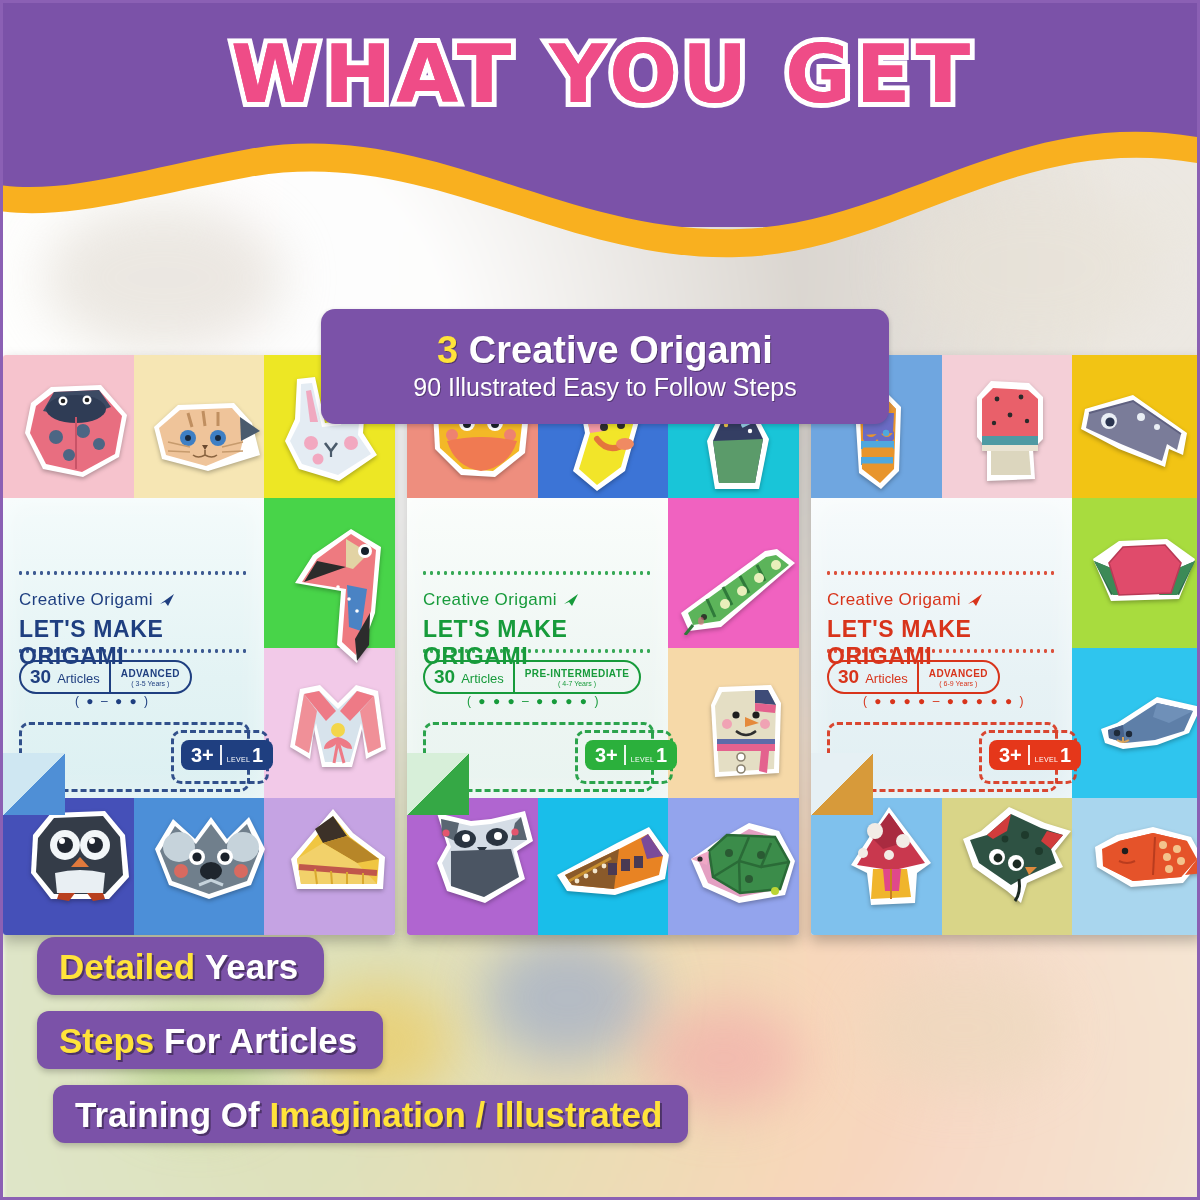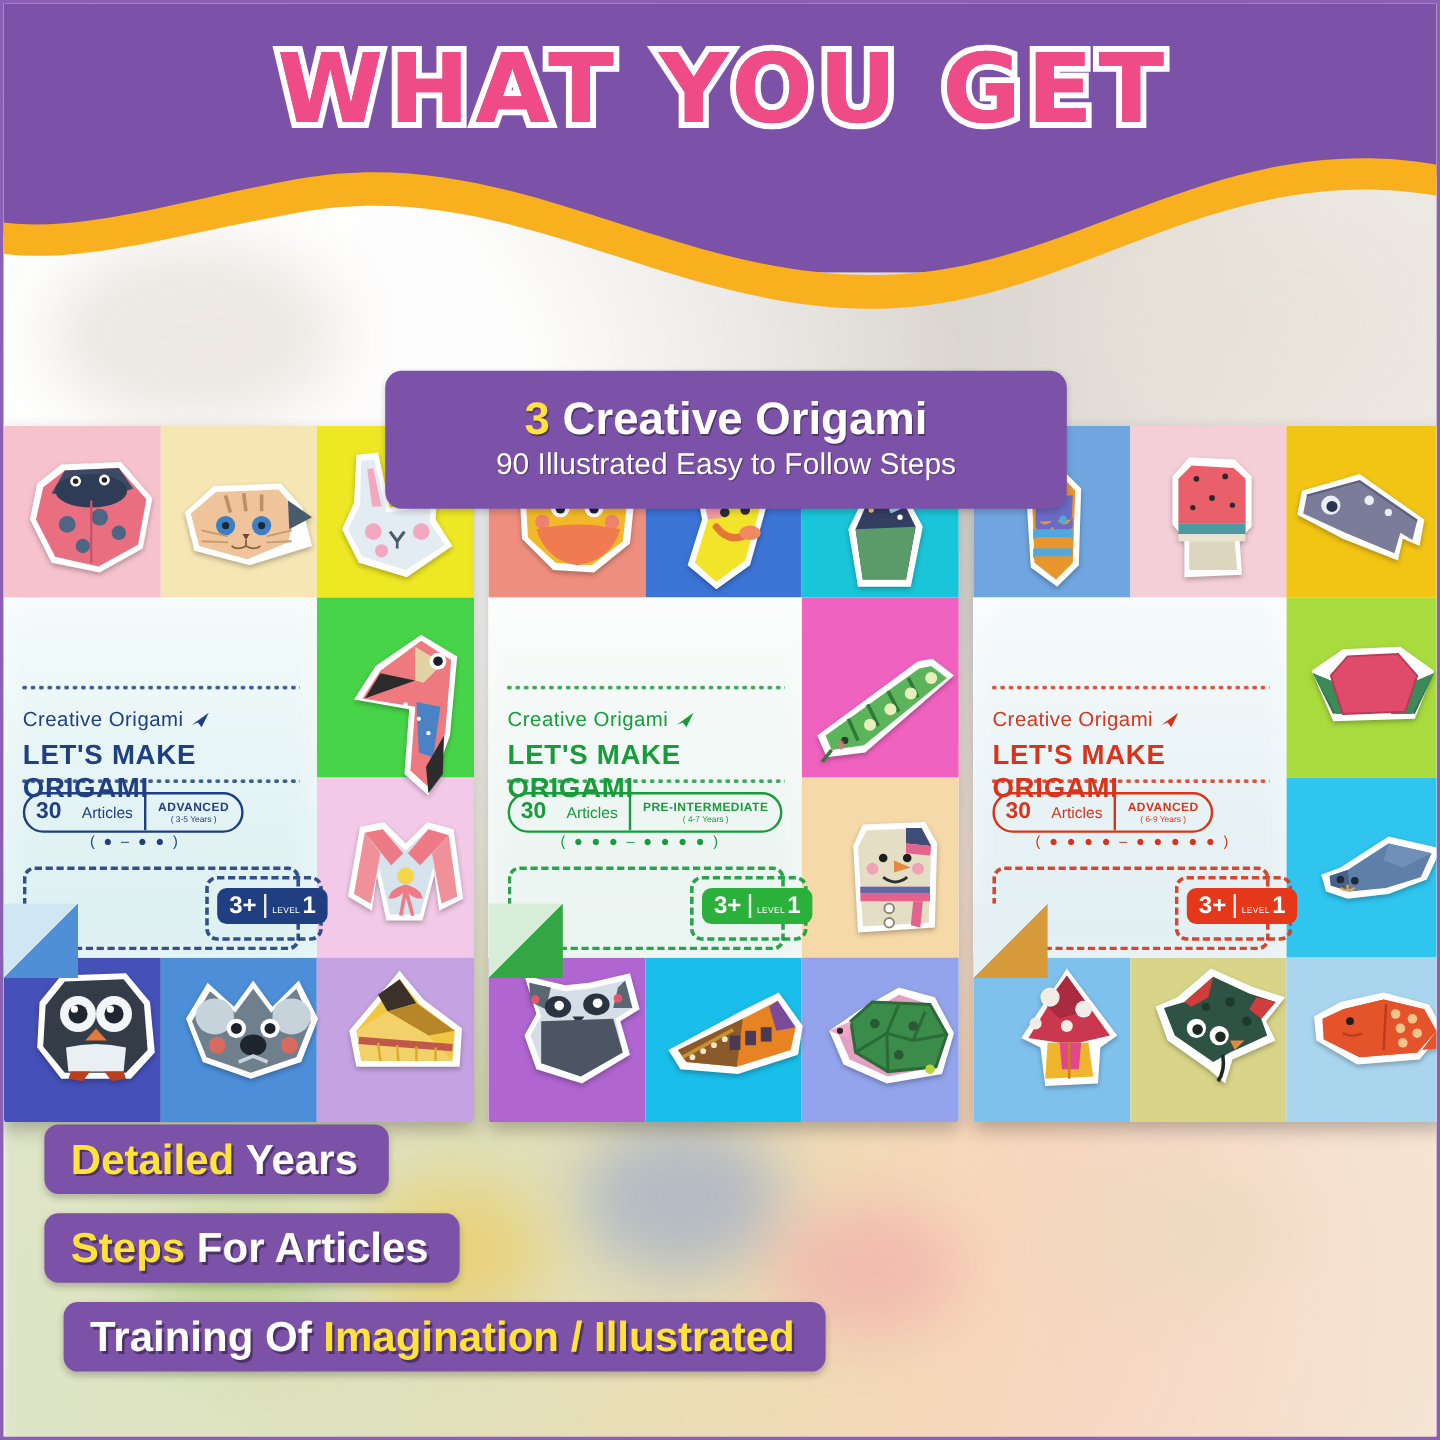--- a/index.html
+++ b/index.html
@@ -72,21 +72,21 @@
   .cover.tint-g{background:linear-gradient(180deg,#fafdfb 0%,#eef6f3 60%,#e9f4f0 100%);}
   .cover.tint-r{background:linear-gradient(180deg,#f7fbfc 0%,#e7f2f5 60%,#e1eff3 100%);}
   .dotline{position:absolute;left:14px;width:calc(100% - 28px);height:6px;
     background-image:radial-gradient(currentColor 40%, transparent 42%);
     background-size:7px 6px;opacity:.85;}
   .brand{position:absolute;left:16px;font-size:17px;letter-spacing:.4px;font-weight:500;}
   .maketitle{position:absolute;left:16px;font-size:23px;font-weight:bold;letter-spacing:.6px;}
   .plane{display:inline-block;margin-left:6px;transform:translateY(1px);}
   .badgebar{position:absolute;left:16px;display:flex;align-items:stretch;
     border:2px solid currentColor;border-radius:18px;height:30px;overflow:hidden;}
-  .badgebar .arts{display:flex;align-items:baseline;padding:0 9px;gap:17px;justify-content:space-between;}
+  .badgebar .arts{display:flex;align-items:baseline;padding:0 9px;gap:6px;justify-content:space-between;}
   .badgebar .arts b{font-size:19px;font-weight:bold;line-height:30px;}
   .badgebar .arts span{font-size:13px;line-height:30px;}
   .badgebar .lvl{border-left:2px solid currentColor;padding:2px 10px 0 10px;
     display:flex;flex-direction:column;align-items:center;justify-content:center;}
   .badgebar .lvl .lname{font-size:10px;font-weight:bold;letter-spacing:.4px;line-height:11px;}
   .badgebar .lvl .lage{font-size:7px;line-height:9px;}
   .stars{position:absolute;font-size:12px;letter-spacing:2px;}
   .dashbox{position:absolute;border:3px dashed currentColor;border-radius:10px;opacity:.9;}
   .corner{position:absolute;left:0;width:62px;height:62px;}
   .agebadge{position:absolute;display:flex;align-items:center;
@@ -100,21 +100,21 @@
   .sticker svg{display:block;}
 
   
   .feat{position:absolute;height:58px;background:#7B52A8;border-radius:12px;
     display:flex;align-items:center;padding:0 26px 0 22px;z-index:6;
     box-shadow:0 3px 6px rgba(0,0,0,.22);}
   .feat span{font-size:35px;font-weight:bold;line-height:1;
     text-shadow:2px 2px 0 rgba(0,0,0,.38);white-space:pre;}
   .y{color:#FFE33A;}
   .w{color:#ffffff;}
-  #feat1{left:34px;top:934px;}
+  #feat1{left:34px;top:934px;border-radius:18px;}
   #feat2{left:34px;top:1008px;}
   #feat3{left:50px;top:1082px;}
 </style>
 </head>
 <body>
 
 <div id="stage">
 
   <div class="bg-photo"></div>
   <div class="bg-blob" style="left:480px;top:930px;width:170px;height:130px;background:#8a9fd0;"></div>

